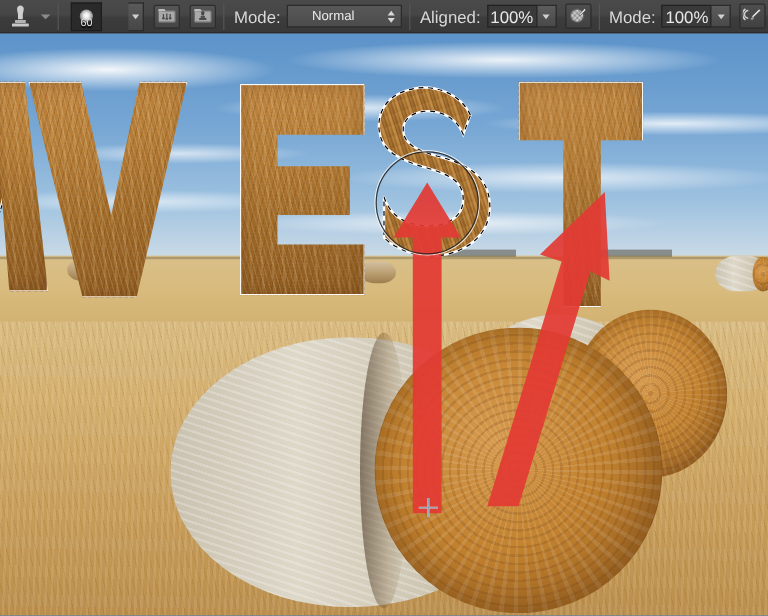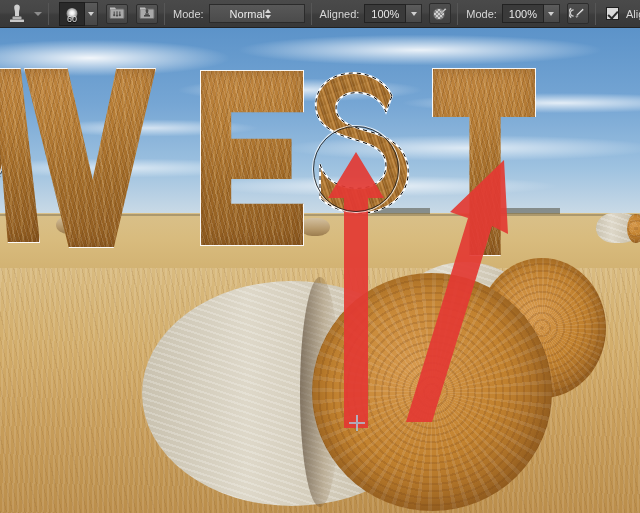--- a/index.html
+++ b/index.html
@@ -20,37 +20,37 @@
     font-size: 11px; color: #d6d6d6;
     white-space: nowrap;
   }
   .obsep {
     width: 1px; height: 22px;
     background: linear-gradient(to bottom,#2e2e2e,#2e2e2e);
     border-right: 1px solid #565656;
     margin: 0 6px;
     flex: 0 0 auto;
   }
-  .ob-label { padding: 0 5px 0 2px; color: #d8d8d8; font-size: 11px; }
+  .ob-label { padding: 0 5px 0 2px; color: #d8d8d8; font-size: 14px; }
 
   
   #tool-icon-wrap {
     display: flex; align-items: center; padding-left: 6px; flex: 0 0 auto;
   }
   .stamp-glyph { width: 22px; height: 22px; display:block; }
   .tiny-caret {
     width: 0; height: 0; margin-left: 6px;
     border-left: 4px solid transparent;
     border-right: 4px solid transparent;
     border-top: 4px solid #8c8c8c;
   }
 
   
   #brush-preset {
-    display: flex; align-items: flex-end; margin-left: 4px; flex: 0 0 auto;
+    display: flex; align-items: flex-end; margin-left: 4px; flex: 0 0 auto; gap: 22px;
   }
   #brush-thumb {
     width: 26px; height: 24px;
     background: #2a2a2a;
     border: 1px solid #1d1d1d;
     position: relative;
     display: flex; align-items: flex-end; justify-content: center;
   }
   #brush-dot {
     position: absolute; left: 50%; top: 5px; transform: translateX(-50%);
@@ -87,38 +87,38 @@
   
   .combo {
     height: 19px;
     background: linear-gradient(to bottom,#585858,#4b4b4b);
     border: 1px solid #2b2b2b;
     display: flex; align-items: center;
     padding-left: 5px;
     color: #eaeaea; font-size: 11px;
     flex: 0 0 auto;
   }
-  #mode-combo { width: 96px; padding-right: 4px; padding-left: 20px; }
+  #mode-combo { width: 96px; justify-content: space-between; padding-right: 4px; padding-left: 20px; }
   .spin {
     display: flex; flex-direction: column; gap: 2px; padding-right: 1px;
   }
   .spin-up {
     width: 0;height:0;border-left:3px solid transparent;border-right:3px solid transparent;border-bottom:4px solid #d8d8d8;
   }
   .spin-dn {
     width: 0;height:0;border-left:3px solid transparent;border-right:3px solid transparent;border-top:4px solid #d8d8d8;
   }
 
   
   .numfield-wrap { display: flex; align-items: stretch; flex: 0 0 auto; }
   .numfield {
     width: 42px; height: 19px;
     background: #3a3a3a;
     border: 1px solid #222;
-    color: #e8e8e8; font-size: 11px;
+    color: #e8e8e8; font-size: 14px;
     display: flex; align-items: center; justify-content: center;
   }
   .numarrow {
     width: 16px; height: 19px;
     background: linear-gradient(to bottom,#5c5c5c,#494949);
     border: 1px solid #2b2b2b; border-left: none;
     display:flex; align-items:center; justify-content:center;
   }
   .icon-btn {
     width: 22px; height: 21px; margin-left: 7px;

